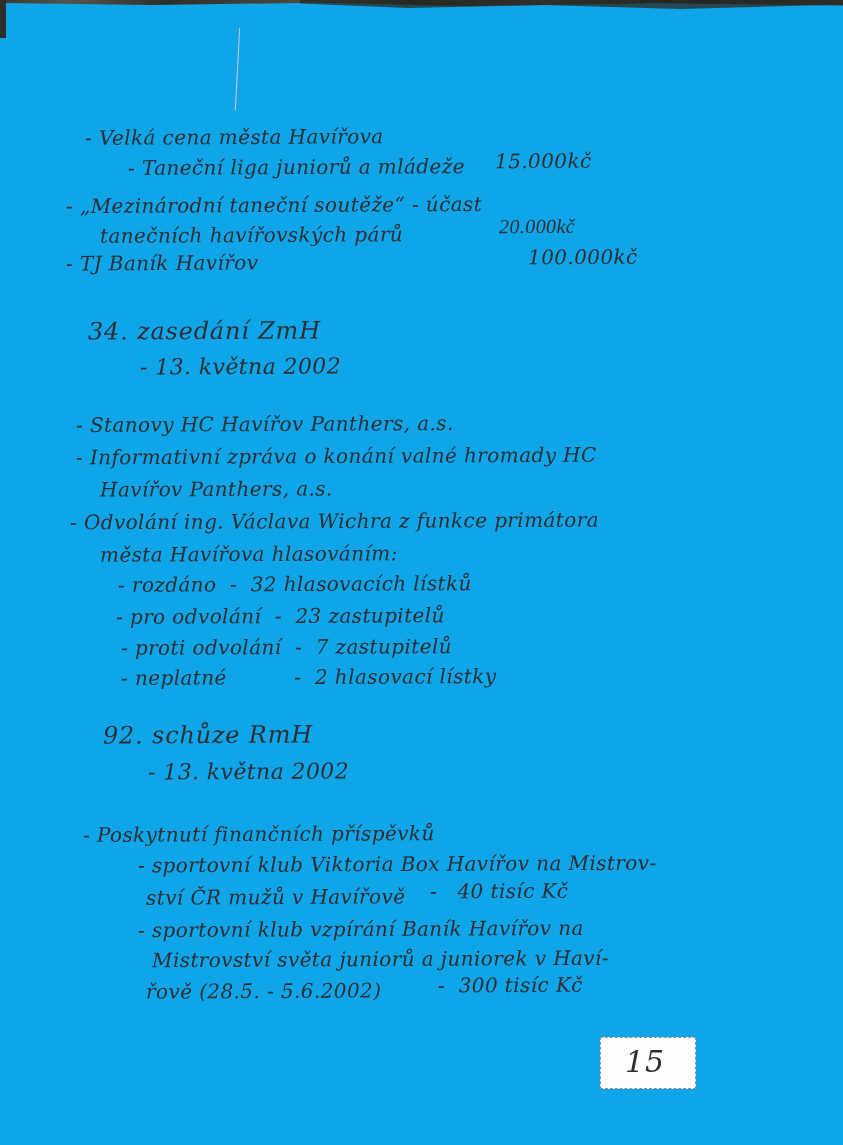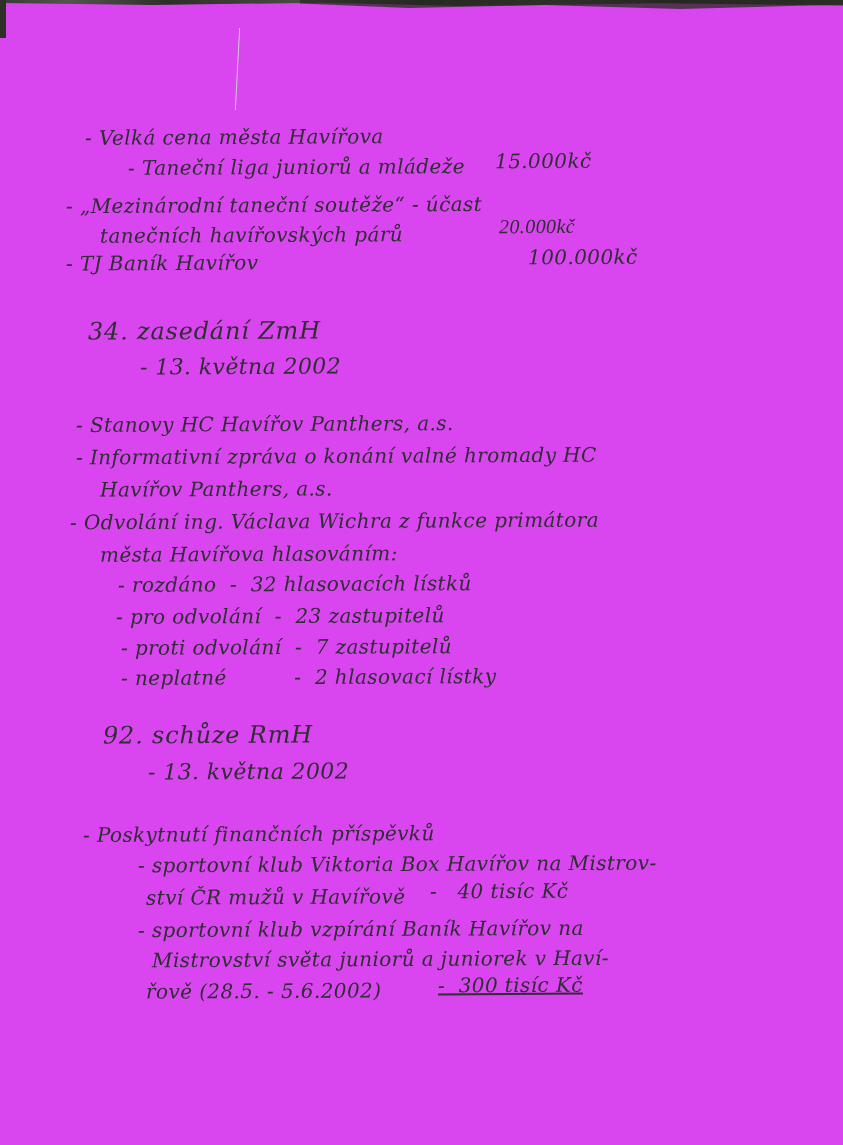--- a/index.html
+++ b/index.html
@@ -4,21 +4,21 @@
 <style>
   html, body {
     margin: 0;
     padding: 0;
     background: #ffffff;
   }
   #scan-page {
     position: relative;
     width: 843px;
     height: 1145px;
-    background: #d946ef;
+    background: #0ea5e9;
     overflow: hidden;
     font-family: "DejaVu Serif", serif;
   }
   
   .scan-strip-top {
     position: absolute;
     left: 0; top: 0;
     width: 843px; height: 6px;
     background: linear-gradient(to right,
       #3a3a34 0%, #55554d 8%, #2e2e28 20%, #4a4a42 35%,
@@ -122,16 +122,19 @@
   <div class="hw hw-heading" style="left:103px; top:722px;">92. schůze RmH</div>
   <div class="hw hw-date" style="left:148px; top:760px;">- 13. května 2002</div>
 
   <div class="hw" style="left:83px;  top:823px;">- Poskytnutí finančních příspěvků</div>
   <div class="hw" style="left:138px; top:853px;">- sportovní klub Viktoria Box Havířov na Mistrov-</div>
   <div class="hw" style="left:146px; top:886px;">ství ČR mužů v Havířově</div>
   <div class="hw hw-amount" style="left:430px; top:880px;">-   40 tisíc Kč</div>
   <div class="hw" style="left:138px; top:918px;">- sportovní klub vzpírání Baník Havířov na</div>
   <div class="hw" style="left:152px; top:948px;">Mistrovství světa juniorů a juniorek v Haví-</div>
   <div class="hw" style="left:146px; top:980px;">řově (28.5. - 5.6.2002)</div>
-  <div class="hw hw-amount" style="left:438px; top:974px;text-decoration:underline;">-  300 tisíc Kč</div>
+  <div class="hw hw-amount" style="left:438px; top:974px;">-  300 tisíc Kč</div>
 
+  <div id="page-number-box">
+    <span class="num">15</span>
+  </div>
 
 </div>
 
 </body></html>

